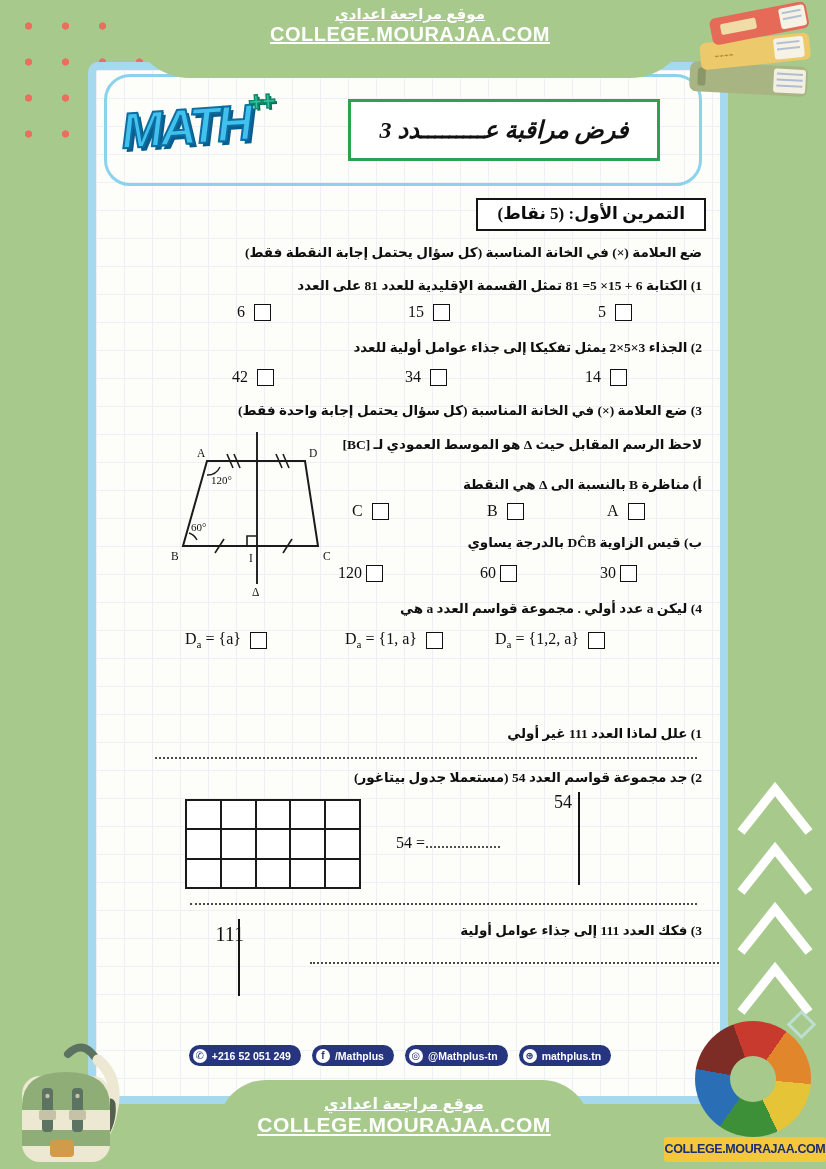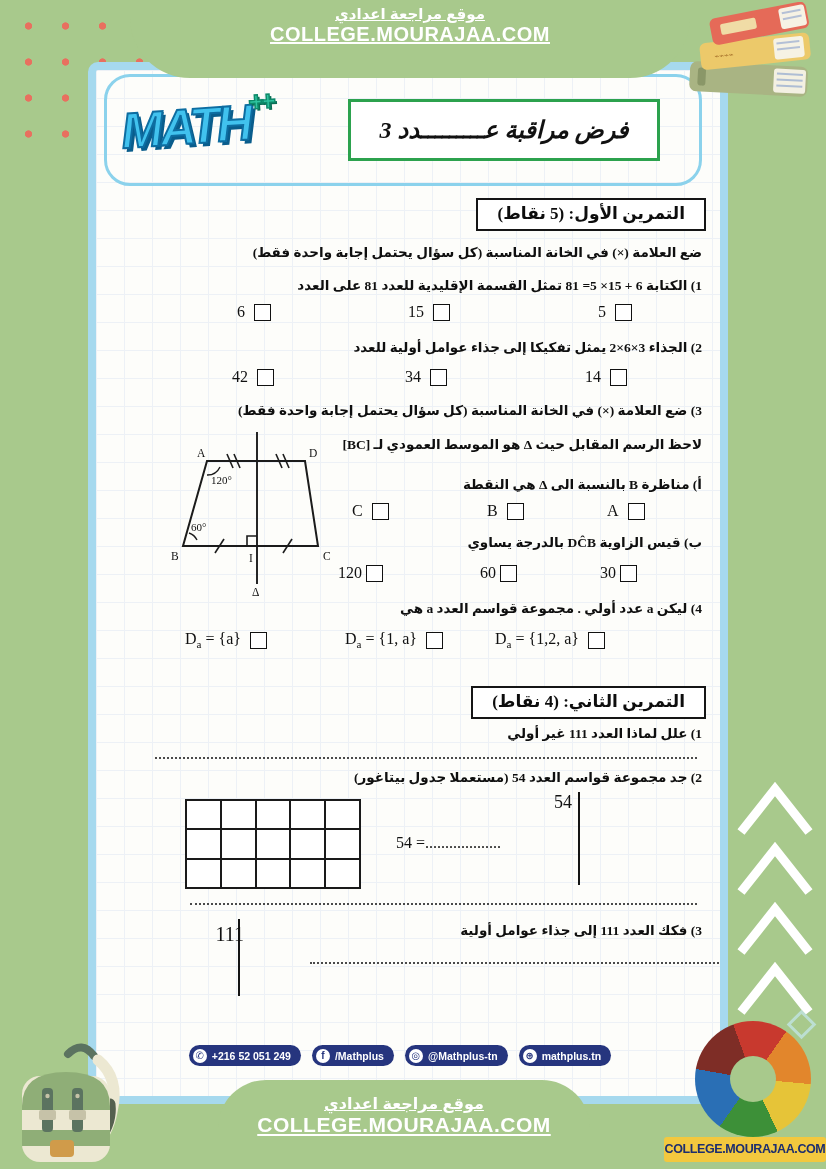--- a/index.html
+++ b/index.html
@@ -101,37 +101,37 @@
   <div class="paper">
 
     <div class="logo-panel">
       <div class="math-logo"><span>MATH</span><span class="plus">++</span></div>
       <div class="exam-title-box">
         <span class="exam-title">فرض مراقبة عـــــــــدد 3</span>
       </div>
     </div>
 
     <div class="sec-box" style="top:128px">التمرين الأول: (5 نقاط)</div>
-    <div class="ar" style="top:174px">ضع العلامة (×) في الخانة المناسبة (كل سؤال يحتمل إجابة واحدة فقط)</div>
+    <div class="ar" style="top:174px">ضع العلامة (×) في الخانة المناسبة (كل سؤال يحتمل إجابة النقطة فقط)</div>
 
     <div class="ar" style="top:207px">1) الكتابة 6 + 15× 5= 81 تمثل القسمة الإقليدية للعدد 81 على العدد</div>
     <div class="opt" style="left:141px;top:233px">
         <span>6</span>
         <span class="cb"></span>
       </div>
     <div class="opt" style="left:312px;top:233px">
         <span>15</span>
         <span class="cb"></span>
       </div>
     <div class="opt" style="left:502px;top:233px">
         <span>5</span>
         <span class="cb"></span>
       </div>
 
-    <div class="ar" style="top:269px">2) الجذاء 3×6×2 يمثل تفكيكا إلى جذاء عوامل أولية للعدد</div>
+    <div class="ar" style="top:269px">2) الجذاء 3×5×2 يمثل تفكيكا إلى جذاء عوامل أولية للعدد</div>
     <div class="opt" style="left:136px;top:298px">
         <span>42</span>
         <span class="cb"></span>
       </div>
     <div class="opt" style="left:309px;top:298px">
         <span>34</span>
         <span class="cb"></span>
       </div>
     <div class="opt" style="left:489px;top:298px">
         <span>14</span>
@@ -206,21 +206,20 @@
       </div>
     <div class="opt" style="left:249px;top:560px">
         <span><span>D</span><sub>a</sub><span> = {1, a}</span></span>
         <span class="cb"></span>
       </div>
     <div class="opt" style="left:399px;top:560px">
         <span><span>D</span><sub>a</sub><span> = {1,2, a}</span></span>
         <span class="cb"></span>
       </div>
 
-    <div class="sec-box" style="top:616px">التمرين الثاني: (4 نقاط)</div>
     <div class="ar" style="top:655px">1) علل لماذا العدد 111 غير أولي</div>
     <div class="dotline" style="left:59px;top:687px;width:542px"></div>
 
     <div class="ar" style="top:699px">2) جد مجموعة قواسم العدد 54 (مستعملا جدول بيتاغور)</div>
 
     <div class="ptable">
       <div></div>
         <div></div>
         <div></div>
         <div></div>

